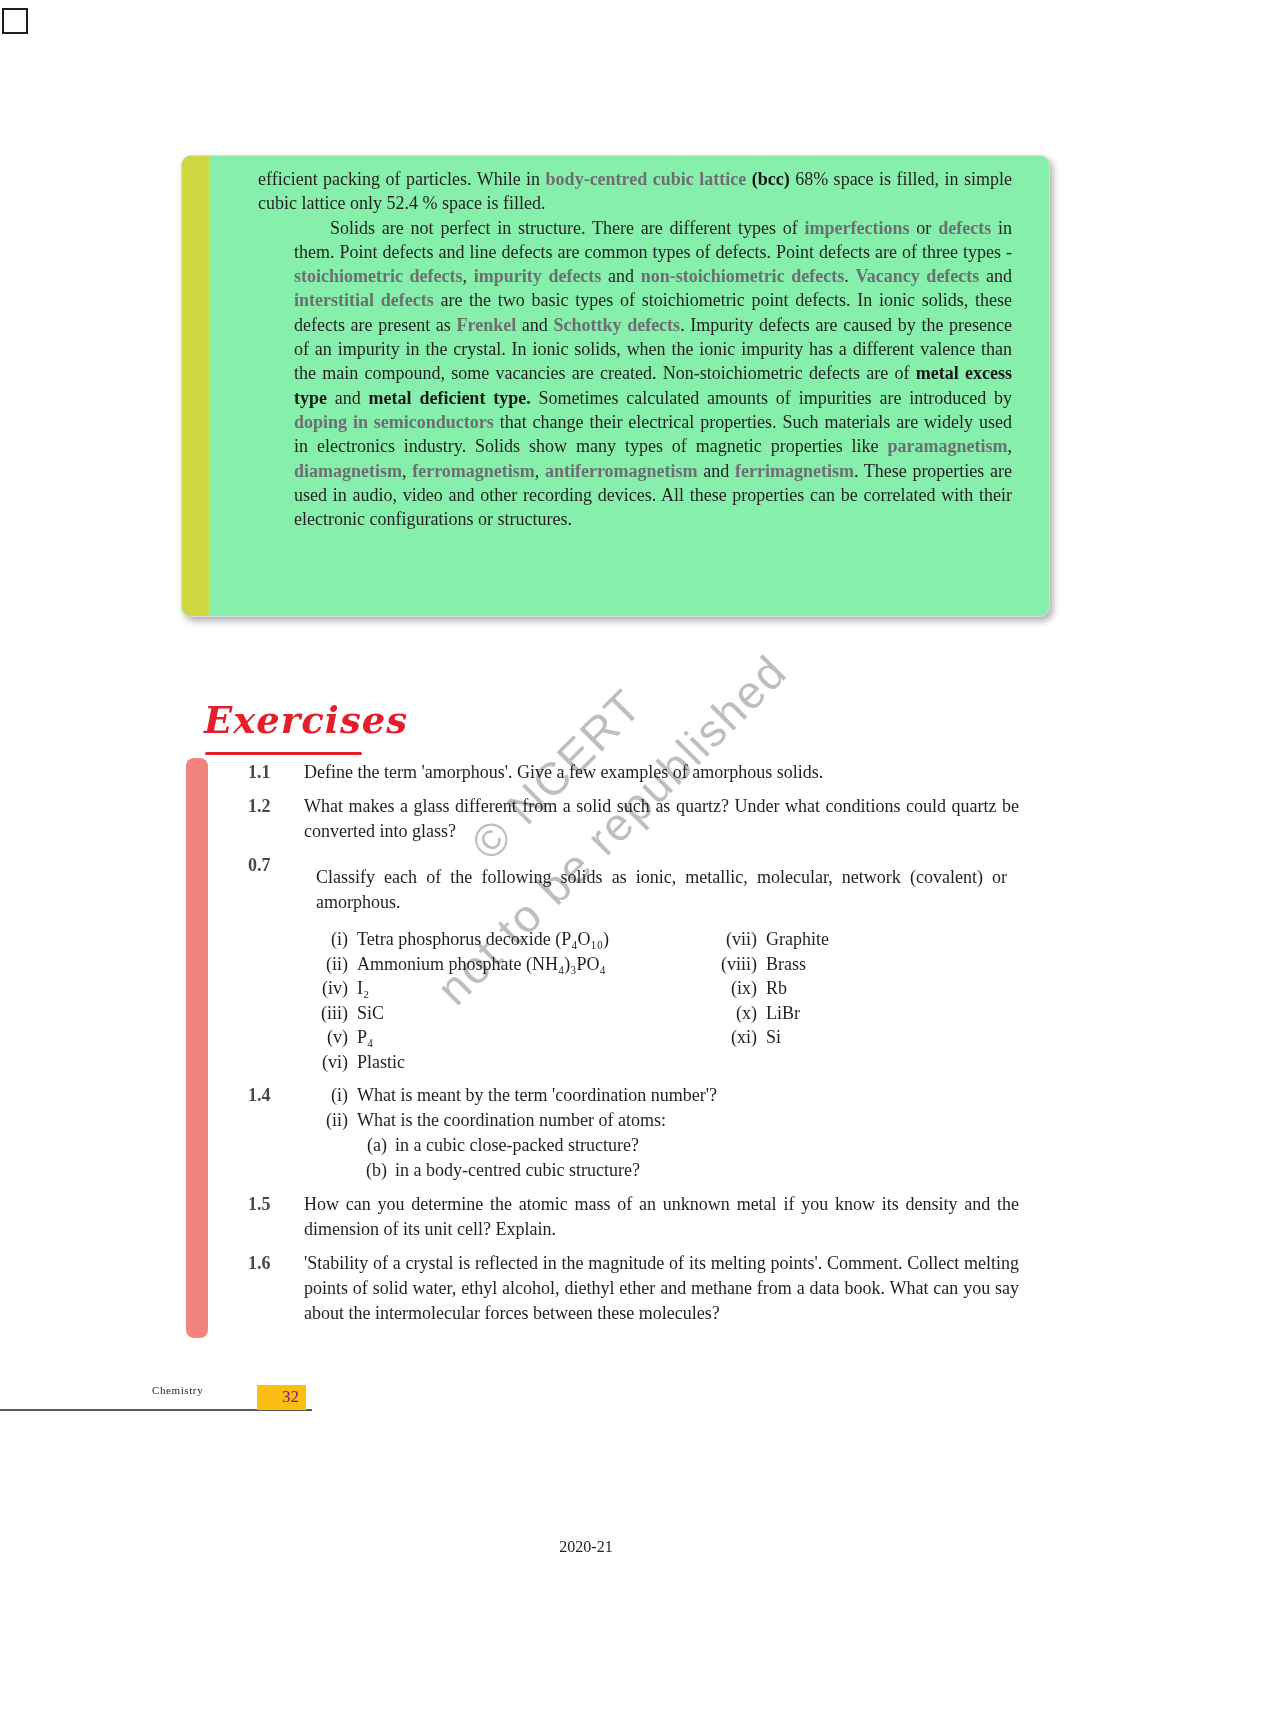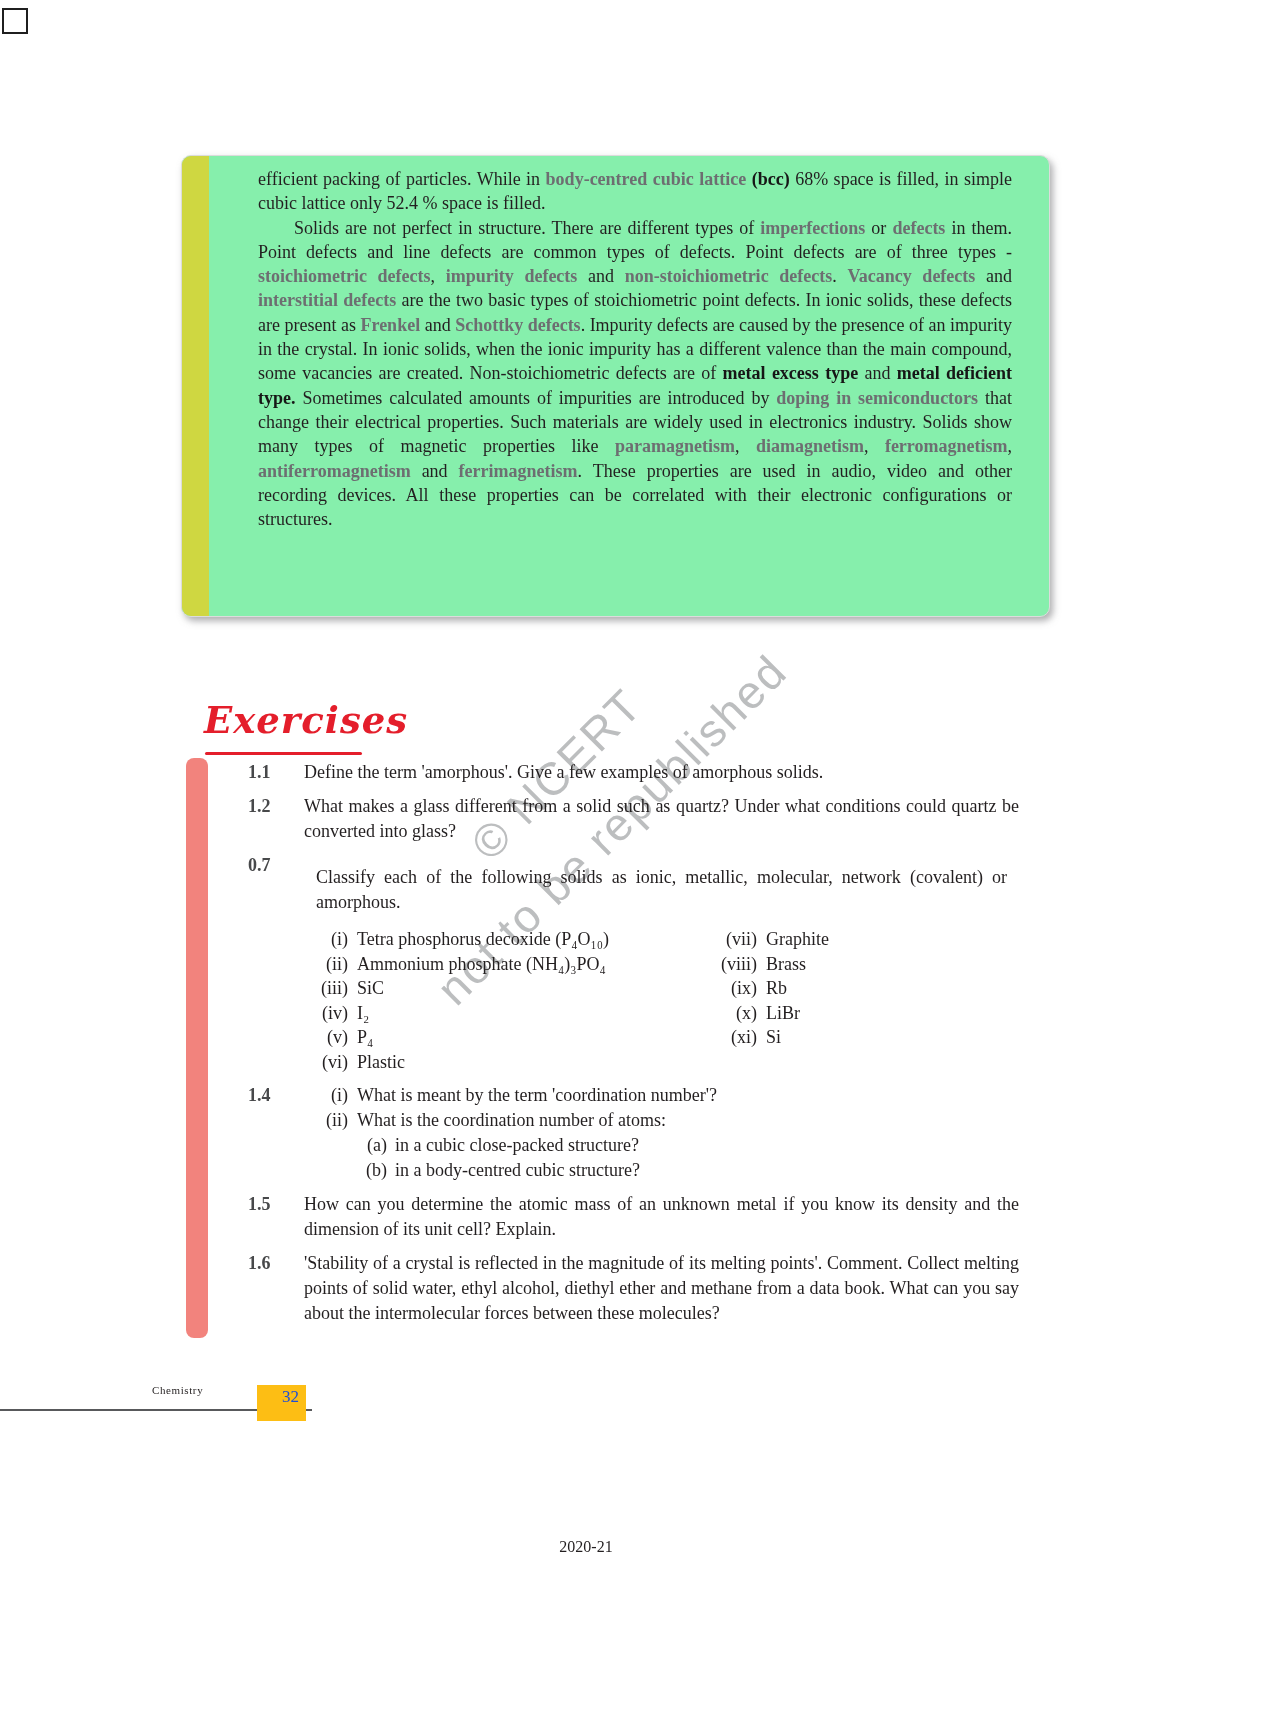--- a/index.html
+++ b/index.html
@@ -28,21 +28,21 @@
   }
   .summary-bar{
     position:absolute;left:0;top:0;bottom:0;width:27px;
     background:var(--summary-bar);border-radius:9px 0 0 9px;
   }
   .summary-text{
     position:absolute;left:76px;top:11px;width:754px;
     font-size:18px;line-height:24.3px;text-align:justify;
   }
   .summary-text p{margin:0;}
-  .summary-text p.indent{text-indent:36px;}
+  .summary-text p.indent{text-indent:36px;margin-left:36px;}
   .summary-text .p{color:#231f20;}
   .summary-text .term{font-weight:bold;color:var(--term-gray);}
   .summary-text .strong{font-weight:bold;color:#161616;}
   
   .ex-heading{
     position:absolute;left:204px;top:698px;
     font-family:"DejaVu Serif",serif;font-style:italic;font-weight:bold;
     font-size:37px;color:var(--heading-red);letter-spacing:1px;
   }
   .ex-underline{
@@ -82,22 +82,22 @@
     white-space:nowrap;pointer-events:none;
   }
   
   .footer-rule{
     position:absolute;left:0;top:1409px;width:312px;height:2px;background:#58595b;
   }
   .footer-subject{
     position:absolute;left:152px;top:1384px;font-size:11px;letter-spacing:0.6px;color:#231f20;
   }
   .footer-badge{
-    position:absolute;left:257px;top:1385px;width:49px;height:36px;
-    background:var(--badge-yellow);text-align:center;font-size:17px;line-height:23px;color:#1d4ed8;padding-left:18px;
+    position:absolute;left:257px;top:1385px;width:49px;height:25px;
+    background:var(--badge-yellow);text-align:center;font-size:17px;line-height:23px;color:#701a75;padding-left:18px;
   }
   .year-mark{
     position:absolute;left:0;top:1538px;width:1172px;text-align:center;
     font-size:16px;color:#231f20;
   }
 </style>
 </head>
 <body>
 
 <div class="crop-mark"></div>
@@ -140,26 +140,26 @@
           <div class="col-left">
             <div class="c-row">
                 <span class="c-label">(i)</span>
                 <span class="c-text">Tetra phosphorus decoxide (P₄O₁₀)</span>
               </div>
             <div class="c-row">
                 <span class="c-label">(ii)</span>
                 <span class="c-text">Ammonium phosphate (NH₄)₃PO₄</span>
               </div>
             <div class="c-row">
+                <span class="c-label">(iv)</span>
+                <span class="c-text">I₂</span>
+              </div>
+            <div class="c-row">
                 <span class="c-label">(iii)</span>
                 <span class="c-text">SiC</span>
-              </div>
-            <div class="c-row">
-                <span class="c-label">(iv)</span>
-                <span class="c-text">I₂</span>
               </div>
             <div class="c-row">
                 <span class="c-label">(v)</span>
                 <span class="c-text">P₄</span>
               </div>
             <div class="c-row">
                 <span class="c-label">(vi)</span>
                 <span class="c-text">Plastic</span>
               </div>
           </div>

